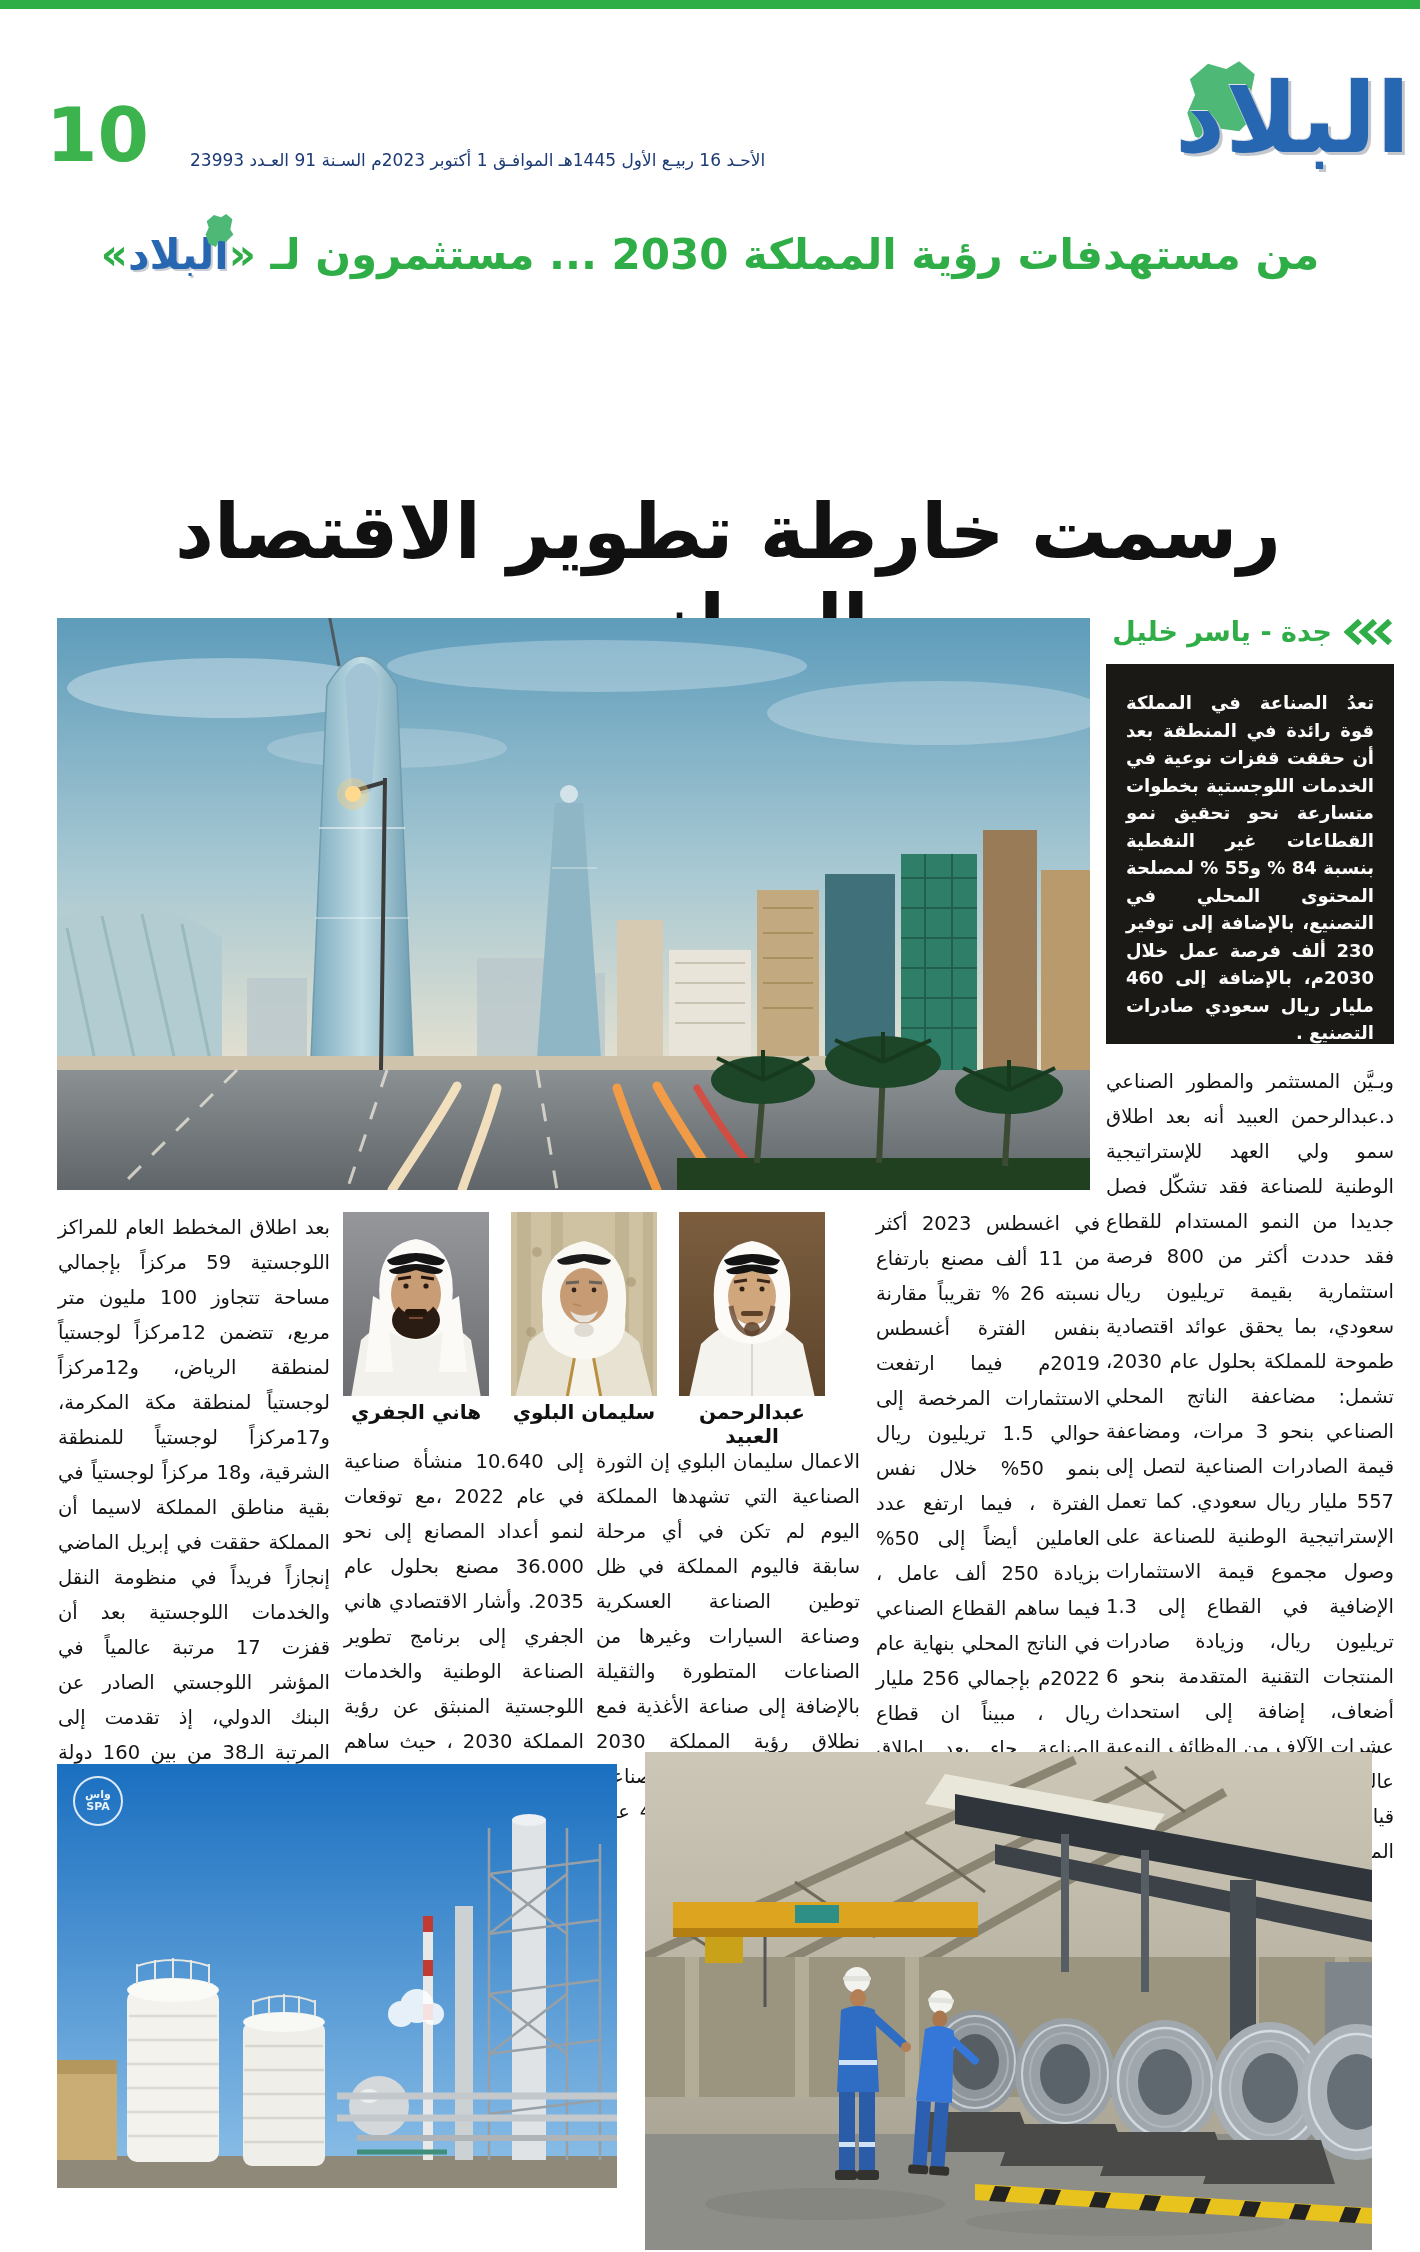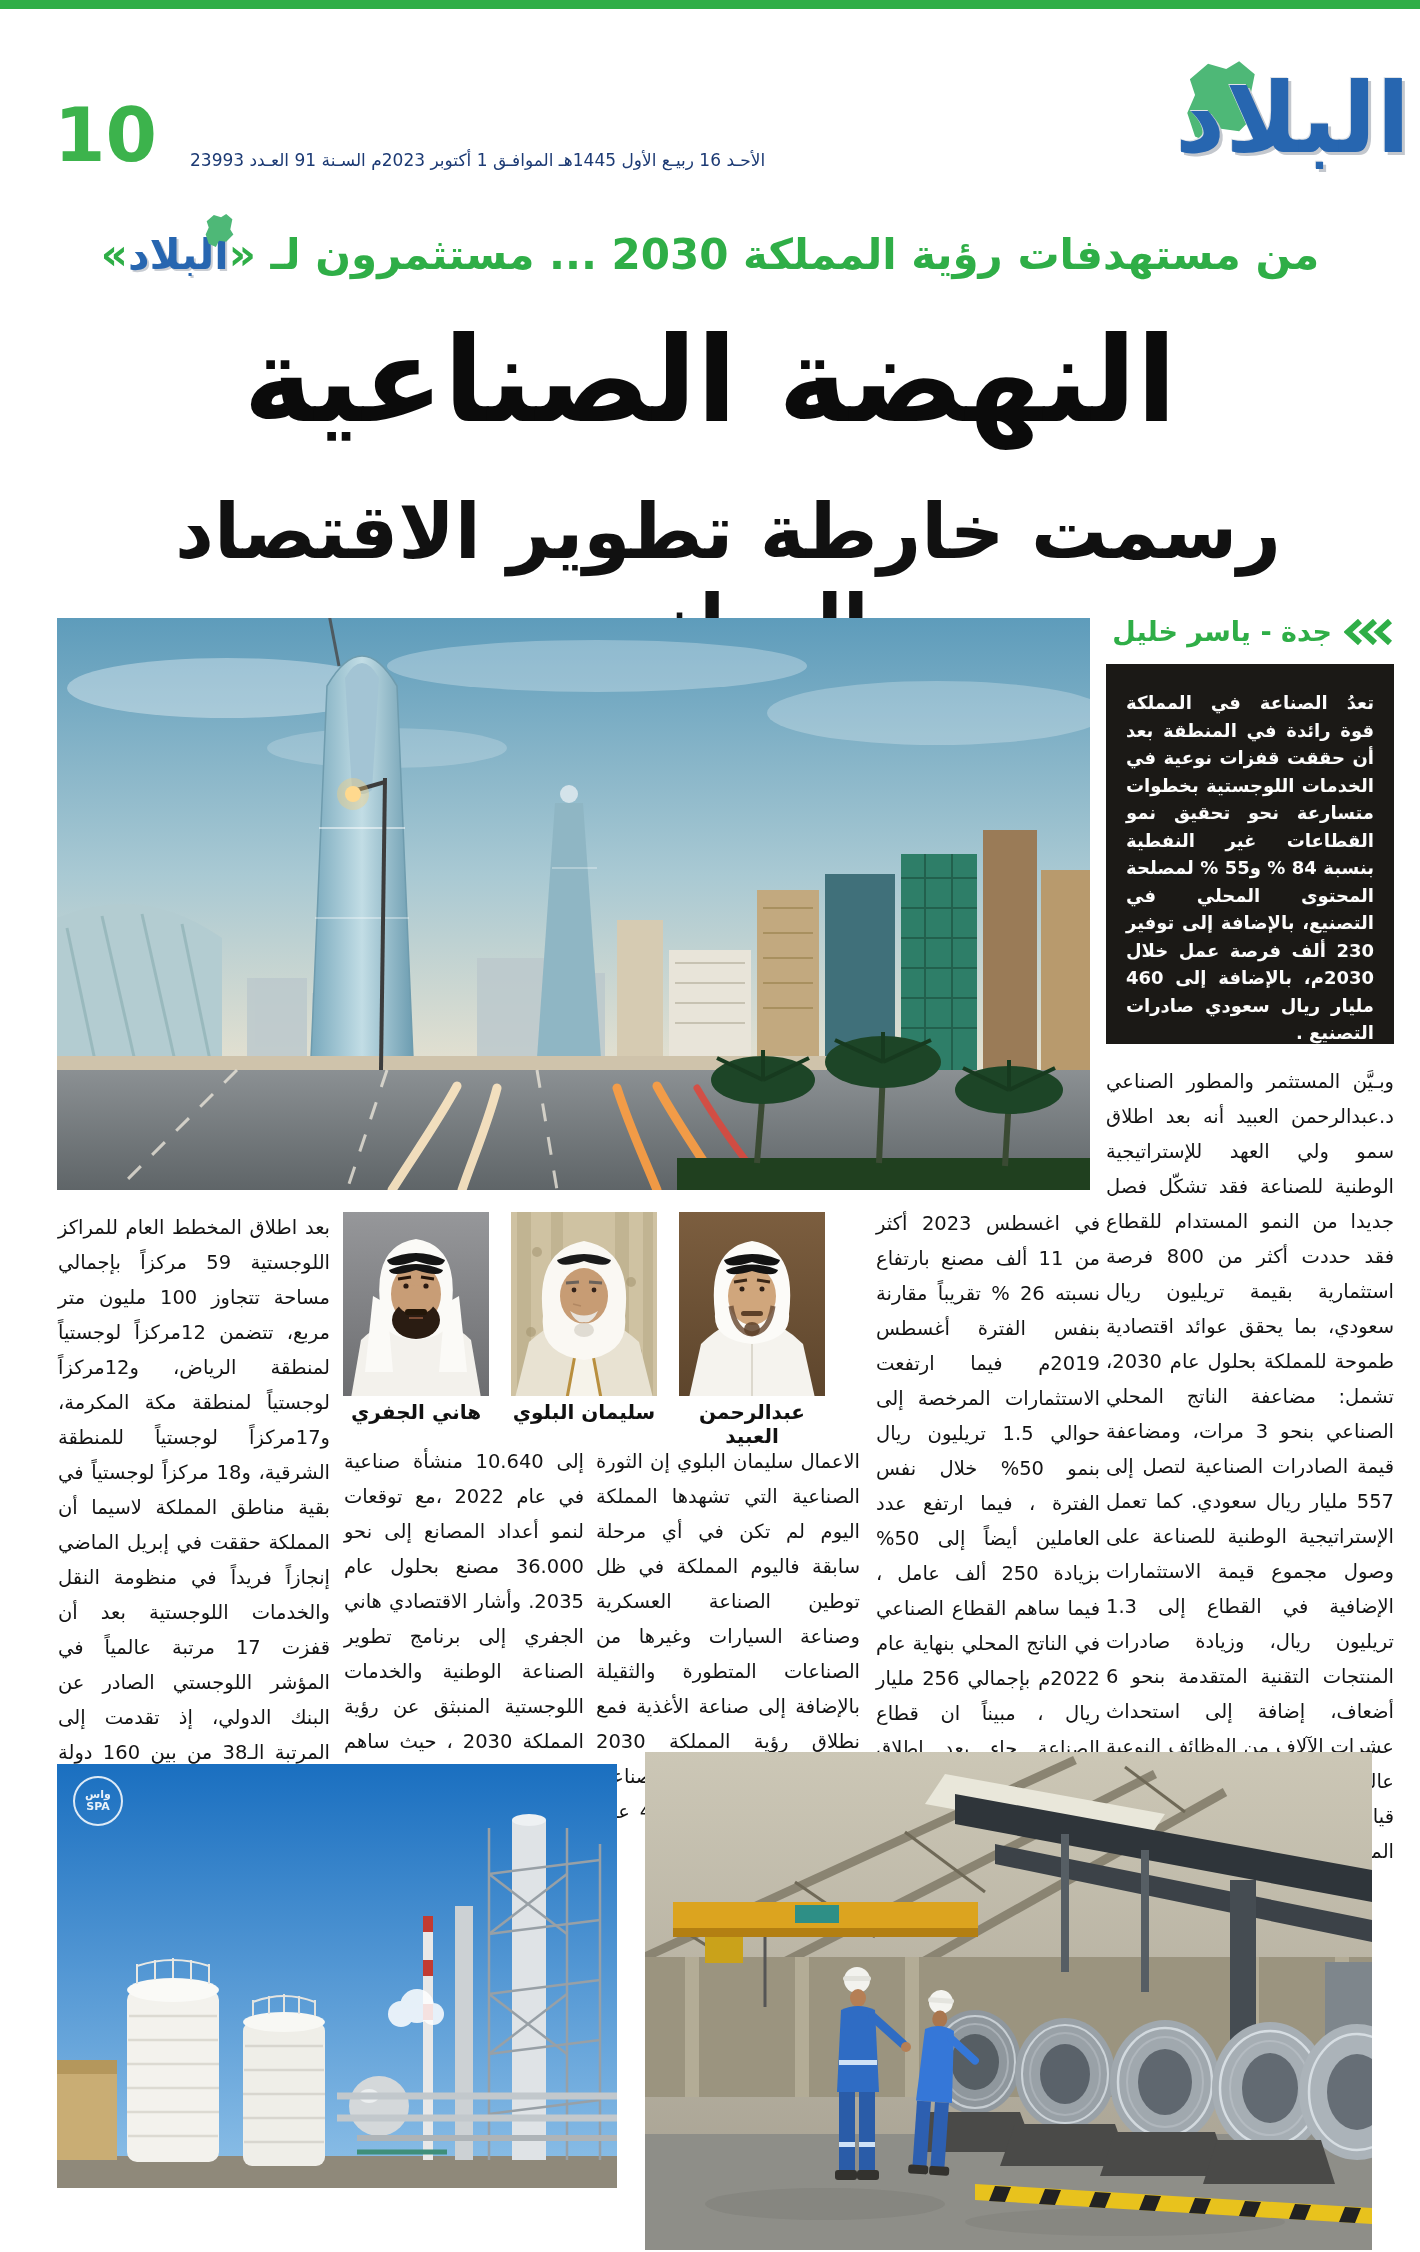--- a/index.html
+++ b/index.html
@@ -3,21 +3,21 @@
 <meta charset="utf-8">
 <style>
   * { margin:0; padding:0; box-sizing:border-box; }
   html,body { background:#ffffff; }
   body { width:1420px; height:2252px; font-family:"DejaVu Sans", sans-serif; }
   .page { position:relative; width:1420px; height:2252px; background:#fff; overflow:hidden; direction:rtl; }
 
   .top-bar { position:absolute; left:0; top:0; width:100%; height:9px; background:#2fae47; }
 
   
-  .page-num { position:absolute; left:46px; top:98px; font-size:74px; font-weight:bold; color:#3cb34c; line-height:1; direction:ltr;margin-left:8px; }
+  .page-num { position:absolute; left:46px; top:98px; font-size:74px; font-weight:bold; color:#3cb34c; line-height:1; direction:ltr; }
   .date-line { position:absolute; left:190px; top:150px; width:750px; font-size:17px; font-weight:normal; color:#1c3a74; text-align:left; }
   .kicker { position:absolute; left:946px; top:130px; width:228px; font-size:30px; font-weight:bold; color:#2fae47; text-align:center; }
   .masthead { position:absolute; left:1178px; top:62px; width:232px; height:135px; }
   .masthead .map { position:absolute; left:4px; top:-6px; width:78px; height:96px; }
   .masthead-text { position:absolute; right:0; top:0; font-size:98px; line-height:1.15; font-weight:bold; color:#2766b0;
                    text-shadow:3px 3px 0 #c3c7cd, -1px -1px 0 #dfe2e6; }
 
   
   .strip { position:absolute; left:0; top:230px; width:100%; text-align:center; font-size:42px; font-weight:bold; color:#2fae47; }
   .strip .q { color:#2fae47; }
@@ -72,21 +72,20 @@
     </svg>
     <span class="masthead-text">البلاد</span>
   </div>
 
   <div class="strip">
     <span>من مستهدفات رؤية المملكة 2030 ... مستثمرون لـ </span><span class="q">«</span><span class="strip-logo"><svg class="map-sm" viewBox="0 0 60 74">
           <path d="M6,18 L20,6 L34,10 L44,4 L56,14 L52,34 L58,44 L44,58 L30,56 L24,68 L10,62 L4,44 L10,30 Z" fill="#4eb877"></path>
         </svg><span>البلاد</span></span><span class="q">»</span>
   </div>
 
-  <h1 class="headline">النهضة الصناعية</h1>
   <h2 class="subheadline">رسمت خارطة تطوير الاقتصاد الوطني</h2>
 
   <div class="byline">
     <svg class="chev" width="50" height="26" viewBox="0 0 50 26">
       <polyline points="16,2 4,13 16,24" fill="none" stroke="#2fae47" stroke-width="6"></polyline>
       <polyline points="31,2 19,13 31,24" fill="none" stroke="#2fae47" stroke-width="6"></polyline>
       <polyline points="46,2 34,13 46,24" fill="none" stroke="#2fae47" stroke-width="6"></polyline>
     </svg>
     <span>جدة - ياسر خليل</span>
   </div>

